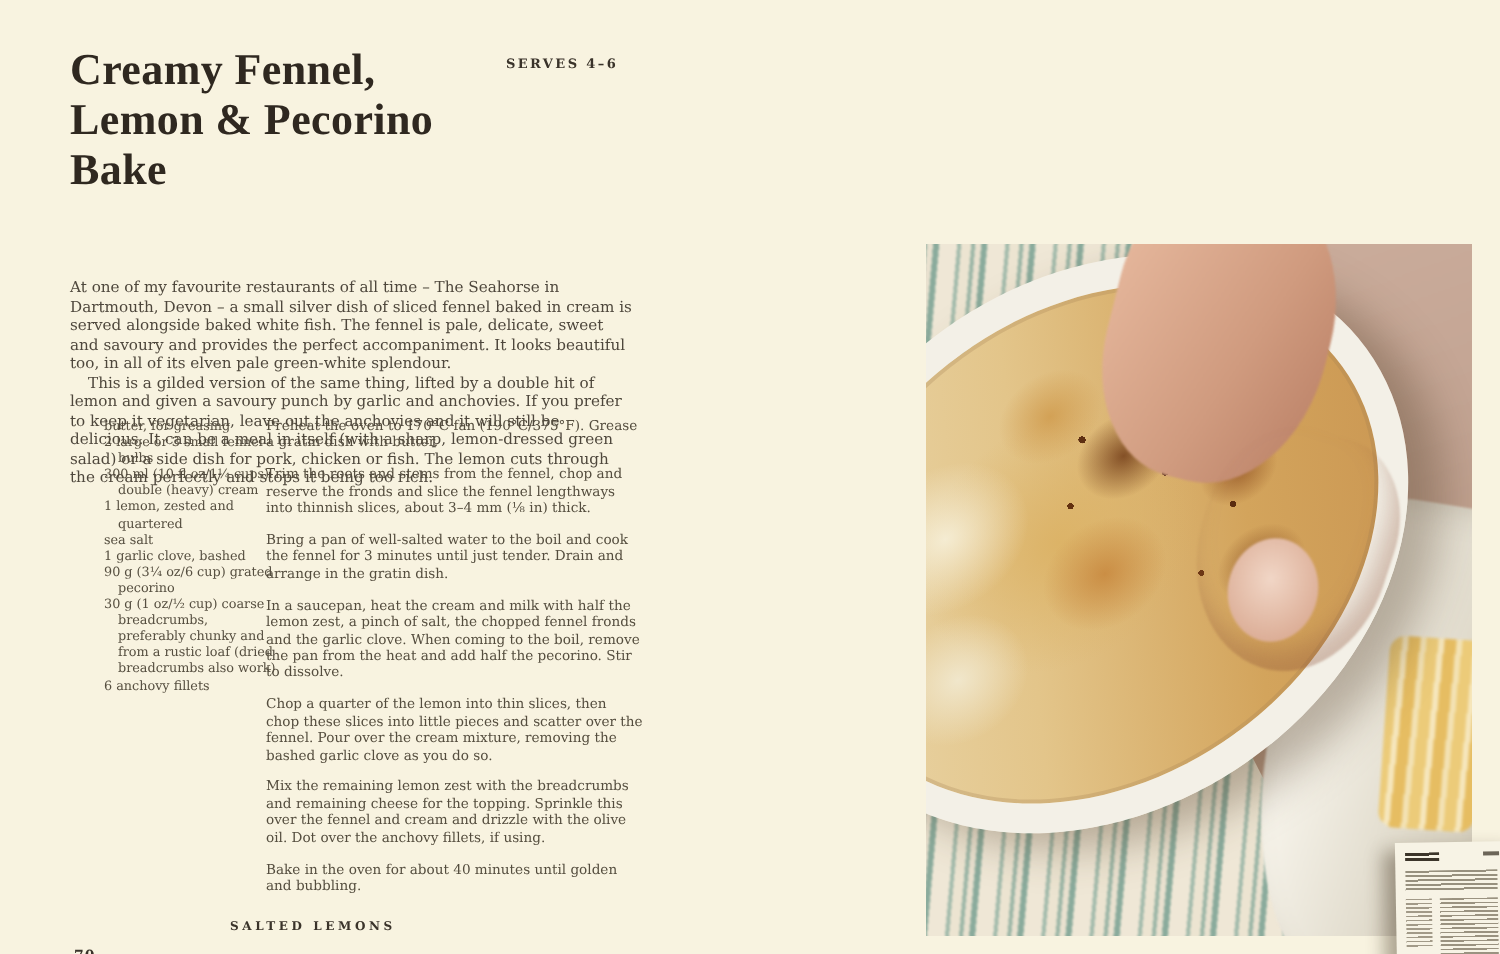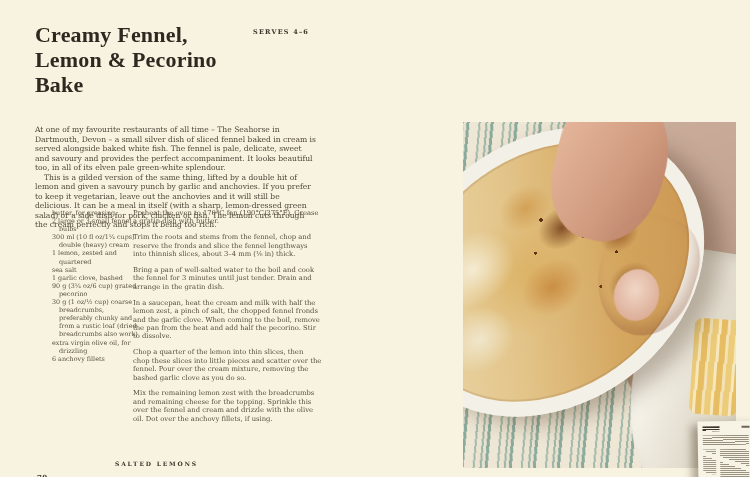--- a/index.html
+++ b/index.html
@@ -5,21 +5,21 @@
   * { margin:0; padding:0; box-sizing:border-box; }
   html,body { width:750px; height:477px; }
   body { font-family:"DejaVu Serif", serif; background:#f8f3e0; }
   .spread { position:relative; width:750px; height:477px; background:#f8f3e0; overflow:hidden; }
 
   
   .serves { position:absolute; left:253px; top:28px; font-size:6.5px; font-weight:bold;
             letter-spacing:1.2px; color:#3a332a; }
   .title { position:absolute; left:35px; top:22px; font-size:22px; line-height:25px;
            font-weight:bold; color:#2f2820; letter-spacing:.2px; white-space:pre-line;font-family:Liberation Serif, serif; }
-  .intro { position:absolute; left:35px; top:125px; width:281px; font-size:7.6px;
+  .intro { position:absolute; left:35px; top:139px; width:281px; font-size:7.6px;
            line-height:9.55px; color:#4e473c; }
   .intro p.indent { text-indent:9px; }
   .ingredients { position:absolute; left:35px; top:209px; width:103px; font-size:6.4px;
                  line-height:8.1px; color:#564f40; }
   .ing { padding-left:24px; text-indent:-7px; }
   .method { position:absolute; left:133px; top:209px; width:189px; font-size:6.8px;
             line-height:8.4px; color:#544d3e; }
   .method p { margin-bottom:7.5px; }
   .footer-num { position:absolute; left:37px; top:473px; font-size:7px; font-weight:bold;
                 letter-spacing:.5px; color:#3a332a; }
@@ -111,31 +111,31 @@
 
   <div class="ingredients">
     <div class="ing">butter, for greasing</div>
     <div class="ing">2 large or 3 small fennel bulbs</div>
     <div class="ing">300 ml (10 fl oz/1¼ cups) double (heavy) cream</div>
     <div class="ing">1 lemon, zested and quartered</div>
     <div class="ing">sea salt</div>
     <div class="ing">1 garlic clove, bashed</div>
     <div class="ing">90 g (3¼ oz/6 cup) grated pecorino</div>
     <div class="ing">30 g (1 oz/½ cup) coarse breadcrumbs, preferably chunky and from a rustic loaf (dried breadcrumbs also work)</div>
-    <div class="ing">extra virgin olive oil, for drizzling</div>
     <div class="ing">6 anchovy fillets</div>
   </div>
 
   <div class="method">
     <p>Preheat the oven to 170°C fan (190°C/375°F). Grease a gratin dish with butter.</p>
     <p>Trim the roots and stems from the fennel, chop and reserve the fronds and slice the fennel lengthways into thinnish slices, about 3–4 mm (⅛ in) thick.</p>
     <p>Bring a pan of well-salted water to the boil and cook the fennel for 3 minutes until just tender. Drain and arrange in the gratin dish.</p>
     <p>In a saucepan, heat the cream and milk with half the lemon zest, a pinch of salt, the chopped fennel fronds and the garlic clove. When coming to the boil, remove the pan from the heat and add half the pecorino. Stir to dissolve.</p>
     <p>Chop a quarter of the lemon into thin slices, then chop these slices into little pieces and scatter over the fennel. Pour over the cream mixture, removing the bashed garlic clove as you do so.</p>
     <p>Mix the remaining lemon zest with the breadcrumbs and remaining cheese for the topping. Sprinkle this over the fennel and cream and drizzle with the olive oil. Dot over the anchovy fillets, if using.</p>
+    <p>Bake in the oven for about 40 minutes until golden and bubbling.</p>
   </div>
 
   <div class="footer-num">70</div>
   <div class="footer-chapter">SALTED LEMONS</div>
 
   <div class="photo">
     <div class="towel"></div>
     <div class="floor"></div>
     <div class="cloth"></div>
     <div class="yellow-band"></div>

